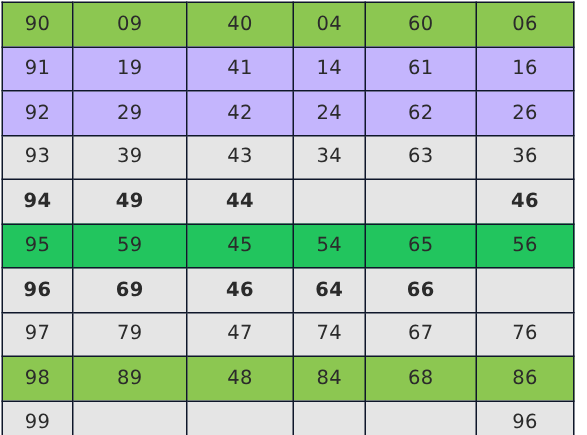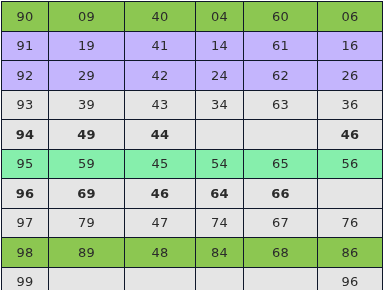--- a/index.html
+++ b/index.html
@@ -45,21 +45,21 @@
   col.c3 { width: 71px; }
   col.c4 { width: 48px; }
   col.c5 { width: 74px; }
   col.c6 { width: 65px; }
 
   
   .fill-green  { background: #8cc751; }
   .fill-orange { background: #c4b5fd; }
   .fill-cream  { background: #e5e5e5; }
   .fill-red    { background: #e5e5e5; color: #ffffff; font-weight: bold; }
-  .fill-yellow { background: #86efac; }
+  .fill-yellow { background: #22c55e; }
 </style>
 </head>
 <body>
 
 <div id="grid-wrap">
   <table class="number-grid">
     <colgroup>
       <col class="c1">
         <col class="c2">
         <col class="c3">

